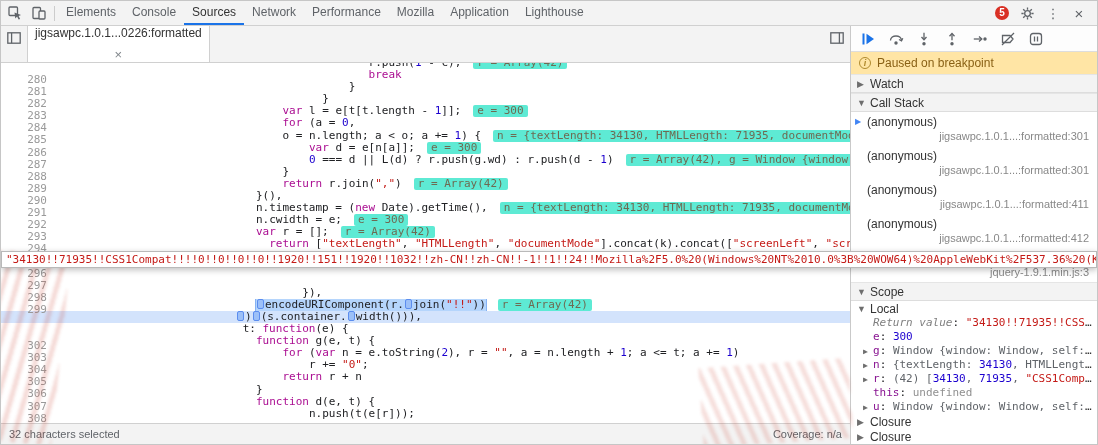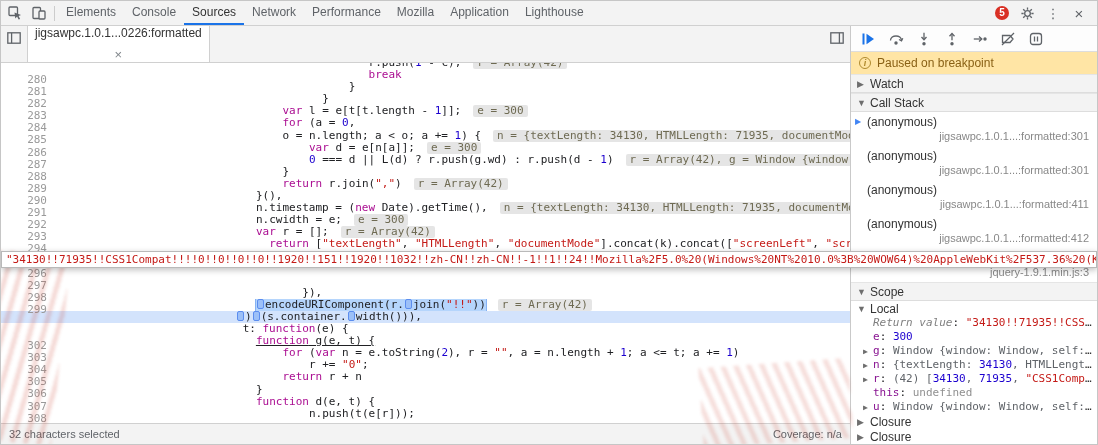--- a/index.html
+++ b/index.html
@@ -41,21 +41,21 @@
   .ln.bp { background:#4576e8; color:#fff; border-right:none;
            clip-path:polygon(0 0, calc(100% - 5px) 0, 100% 50%, calc(100% - 5px) 100%, 0 100%); }
   .code { flex:1; color:#202124; overflow:hidden; white-space:pre; }
   .tok-k { color:#aa0d91; }
   .tok-n { color:#1c00cf; }
   .tok-s { color:#c41a16; }
   .tok-t { color:#202124; }
   .marker { display:inline-block; width:7px; height:10px; background:#9cc0f8; border:1px solid #5b8def;
             border-radius:2px; vertical-align:-1px; margin:0 1px; cursor:pointer; }
   .selbox { background:#b5d5fc; outline:1px solid #86b2f3; }
-  .badge { display:inline-block; background:#e5e5e5; color:#6e6a52; padding:0 4px; margin-left:12px;
+  .badge { display:inline-block; background:#5eead4; color:#6e6a52; padding:0 4px; margin-left:12px;
            border-radius:2px; }
 
   .eval-tooltip { position:absolute; left:0; right:0; top:250px; height:17px; line-height:15px;
                   background:#fff; border:1px solid #b9b9b9; box-shadow:0 2px 6px rgba(0,0,0,.25);
                   color:#c41a16; font-family:"DejaVu Sans Mono","Liberation Mono",monospace; font-size:11px;
                   padding:0 4px; white-space:pre; overflow:hidden; z-index:60; }
 
   .status-bar { flex:0 0 21px; background:#f3f3f3; border-top:1px solid #d0d0d0; display:flex;
                 align-items:center; padding:0 8px; font-size:11px; color:#5f6368; }
   .sb-spacer { flex:1; }
@@ -183,21 +183,21 @@
             <div class="code-row"><div class="ln">293</div><div class="code" style="padding-left: 198.9px;"><span class="tok-t">n.cwidth = e;</span><span class="badge">e = 300</span></div></div>
             <div class="code-row"><div class="ln">294</div><div class="code" style="padding-left: 198.9px;"><span class="tok-k">var</span><span class="tok-t"> r = [];</span><span class="badge">r = Array(42)</span></div></div>
             <div class="code-row"><div class="ln">295</div><div class="code" style="padding-left: 212.16px;"><span class="tok-k">return</span><span class="tok-t"> [</span><span class="tok-s">"textLength"</span><span class="tok-t">, </span><span class="tok-s">"HTMLLength"</span><span class="tok-t">, </span><span class="tok-s">"documentMode"</span><span class="tok-t">].concat(k).concat([</span><span class="tok-s">"screenLeft"</span><span class="tok-t">, </span><span class="tok-s">"screenTop"</span></div></div>
             <div class="code-row"><div class="ln">296</div><div class="code" style="padding-left: 0px;"></div></div>
             <div class="code-row"><div class="ln">297</div><div class="code" style="padding-left: 0px;"></div></div>
             <div class="code-row"><div class="ln">298</div><div class="code" style="padding-left: 0px;"></div></div>
             <div class="code-row"><div class="ln">299</div><div class="code" style="padding-left: 245.31px;"><span class="tok-t">}),</span></div></div>
             <div class="code-row"><div class="ln bp">300</div><div class="code" style="padding-left: 198.9px;"><span class="selbox"><span class="marker"></span><span class="tok-t">encodeURIComponent(r.</span><span class="marker"></span><span class="tok-t">join(</span><span class="tok-s">"!!"</span><span class="tok-t">))</span></span><span class="badge">r = Array(42)</span></div></div>
             <div class="code-row exec"><div class="ln bp">301</div><div class="code" style="padding-left: 179.01px;"><span class="marker"></span><span class="tok-t">)</span><span class="marker"></span><span class="tok-t">(s.container.</span><span class="marker"></span><span class="tok-t">width())),</span></div></div>
             <div class="code-row"><div class="ln">302</div><div class="code" style="padding-left: 185.64px;"><span class="tok-t">t: </span><span class="tok-k">function</span><span class="tok-t">(e) {</span></div></div>
-            <div class="code-row"><div class="ln">303</div><div class="code" style="padding-left: 198.9px; text-decoration: underline;"><span class="tok-k">function</span><span class="tok-t"> g(e, t) {</span></div></div>
+            <div class="code-row"><div class="ln">303</div><div class="code" style="padding-left: 198.9px;"><span class="tok-k">function</span><span class="tok-t"> g(e, t) {</span></div></div>
             <div class="code-row"><div class="ln">304</div><div class="code" style="padding-left: 225.42px;"><span class="tok-k">for</span><span class="tok-t"> (</span><span class="tok-k">var</span><span class="tok-t"> n = e.toString(</span><span class="tok-n">2</span><span class="tok-t">), r = </span><span class="tok-s">""</span><span class="tok-t">, a = n.length + </span><span class="tok-n">1</span><span class="tok-t">; a &lt;= t; a += </span><span class="tok-n">1</span><span class="tok-t">)</span></div></div>
             <div class="code-row"><div class="ln">305</div><div class="code" style="padding-left: 251.94px;"><span class="tok-t">r += </span><span class="tok-s">"0"</span><span class="tok-t">;</span></div></div>
             <div class="code-row"><div class="ln">306</div><div class="code" style="padding-left: 225.42px;"><span class="tok-k">return</span><span class="tok-t"> r + n</span></div></div>
             <div class="code-row"><div class="ln">307</div><div class="code" style="padding-left: 198.9px;"><span class="tok-t">}</span></div></div>
             <div class="code-row"><div class="ln">308</div><div class="code" style="padding-left: 198.9px;"><span class="tok-k">function</span><span class="tok-t"> d(e, t) {</span></div></div>
             <div class="code-row"><div class="ln">310</div><div class="code" style="padding-left: 251.94px;"><span class="tok-t">n.push(t(e[r]));</span></div></div>
             <div class="code-row"><div class="ln">311</div><div class="code" style="padding-left: 0px;"></div></div>
           </div>
       </div>
 

